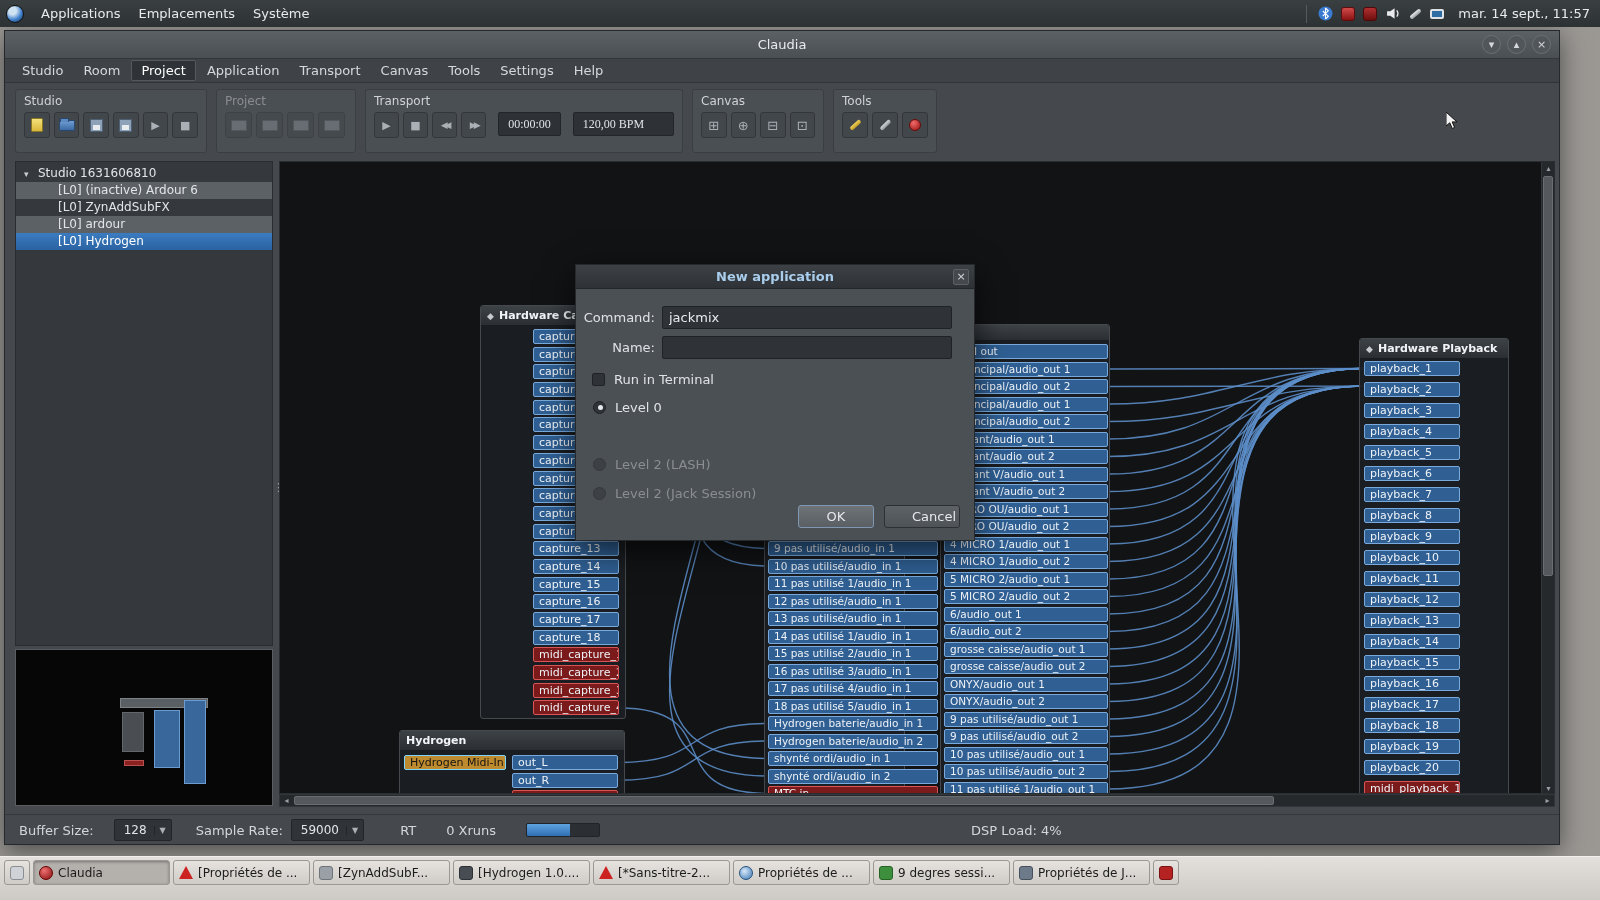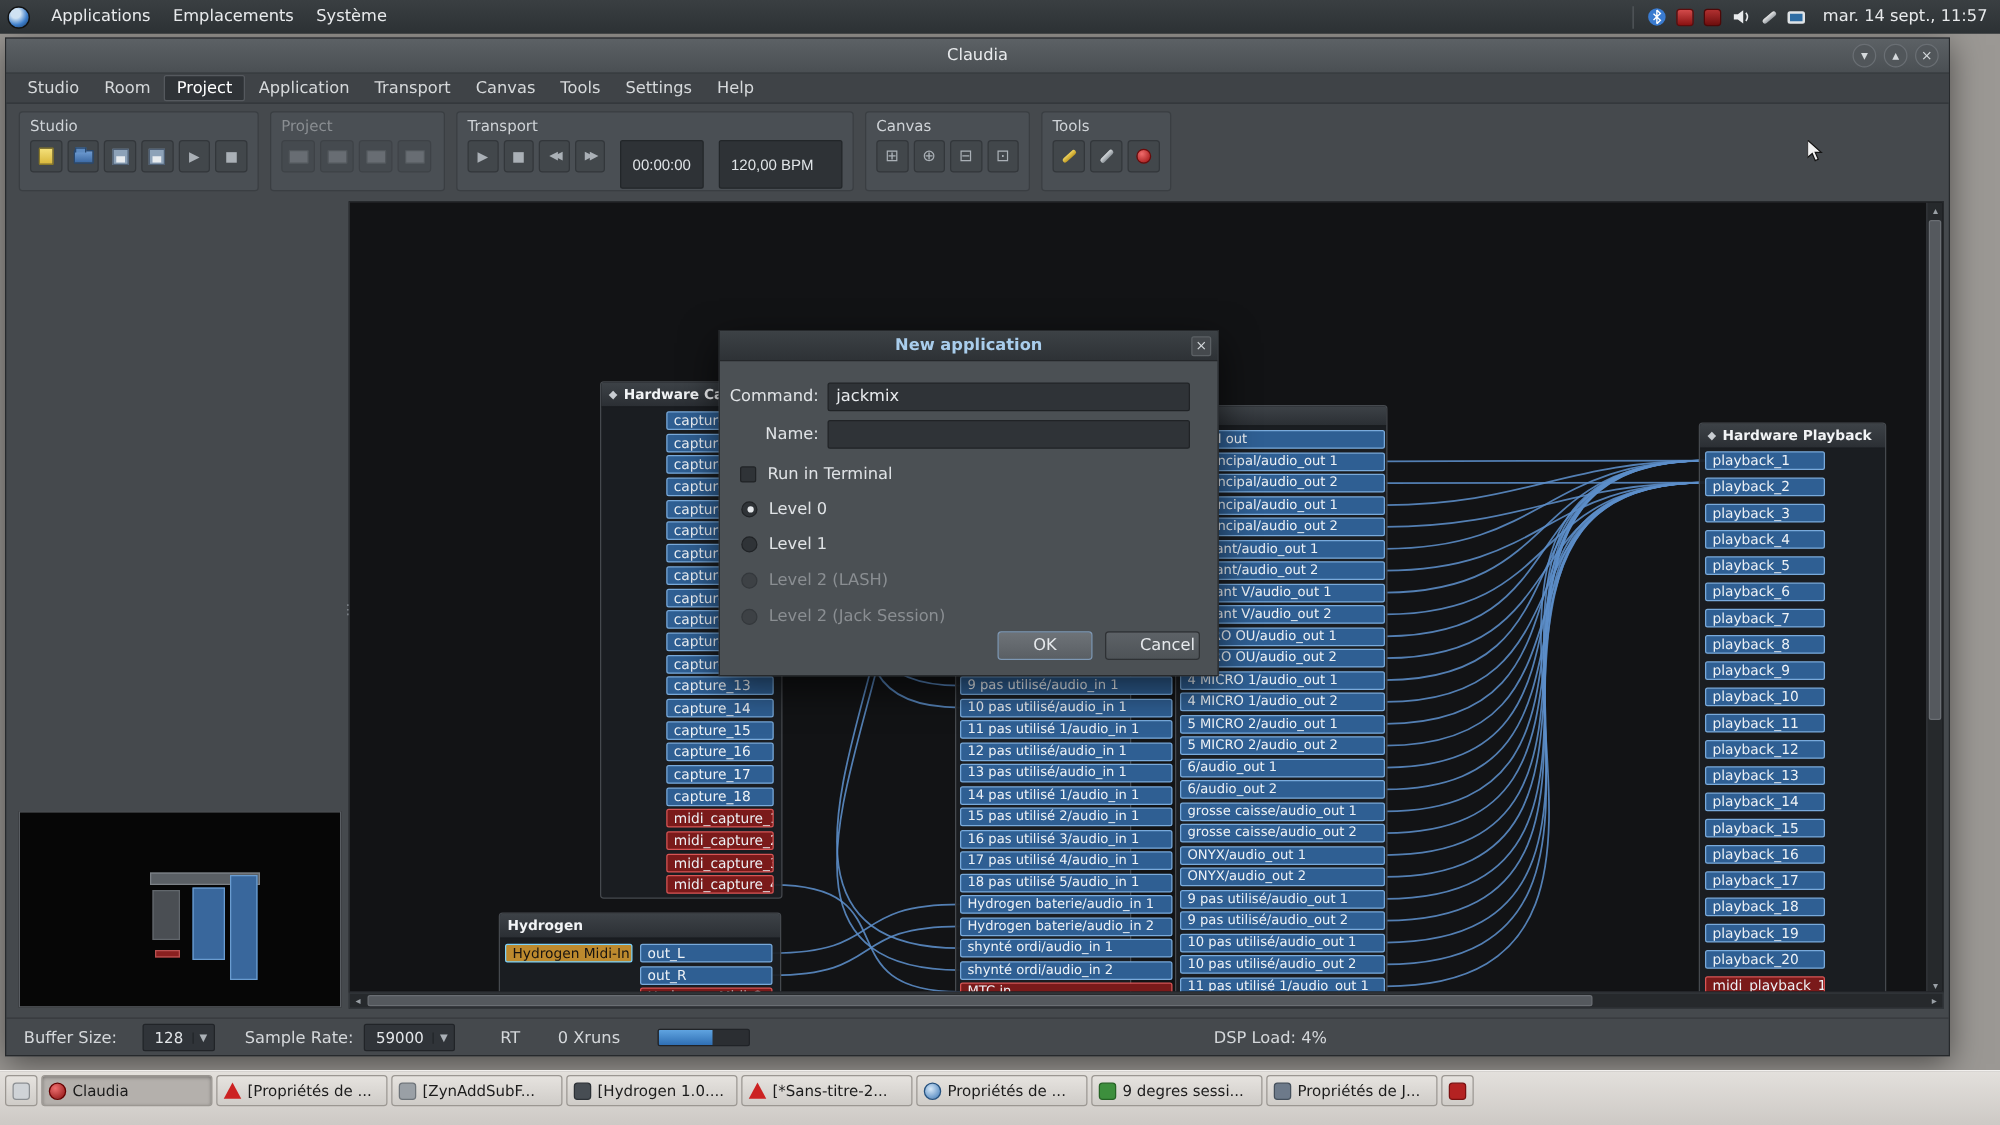--- a/index.html
+++ b/index.html
@@ -48,22 +48,22 @@
   .tbtn { width:27px; height:26px; background:#42474b; border:1px solid #33373b; border-radius:3px;
     display:flex; align-items:center; justify-content:center; color:#cfd4d9; font-size:11px; }
   .tgroup.disabled .tbtn { opacity:.5; }
   .glyph { font-size:11px; color:#aab0b6; }
   .icn-new { width:12px; height:14px; background:linear-gradient(#f4e07a,#d9b83c); border:1px solid #8a7a28; border-radius:1px; }
   .icn-folder { width:16px; height:11px; background:linear-gradient(#6f9cd2,#3c6aa4); border:1px solid #28486f; border-radius:1px; position:relative; }
   .icn-folder::before { content:""; position:absolute; left:0; top:-3px; width:7px; height:3px; background:#5d8ac0; border:1px solid #28486f; border-bottom:none; }
   .icn-save { width:13px; height:13px; background:#8da2b8; border:1px solid #4f6075; position:relative; }
   .icn-save::after { content:""; position:absolute; left:2px; bottom:1px; width:7px; height:5px; background:#e8ecef; }
   .icn-foldergray { width:16px; height:11px; background:#868c92; border:1px solid #5a6065; border-radius:1px; }
-  .timebox { height:39px; background:#2e3236; border:1px solid #222629; border-radius:2px; color:#e0e4e7;
-    font-family:Liberation Sans, sans-serif; font-size:12px; display:flex; align-items:center; padding:0 9px; margin-left:8px; }
+  .timebox { height:24px; background:#2e3236; border:1px solid #222629; border-radius:2px; color:#e0e4e7;
+    font-family:Liberation Serif, serif; font-size:12px; display:flex; align-items:center; padding:0 9px; margin-left:8px; }
   .pencil { width:13px; height:4px; background:linear-gradient(#f0d45e,#c09a22); border-radius:2px; transform:rotate(-42deg); }
   .wrench { width:13px; height:4px; background:linear-gradient(#d6dadd,#8d949a); border-radius:2px; transform:rotate(-45deg); }
   .record { width:12px; height:12px; border-radius:50%; background:radial-gradient(circle at 35% 30%, #ef6b6b, #9a1010); border:1px solid #6b0a0a; }
 
   
   .sidebar-tree { position:absolute; left:10px; top:130px; width:258px; height:485px;
     background:#35383c; border:1px solid #2a2d30; color:#e2e5e8; font-size:12px; padding-top:3px; }
   .trow { height:17px; line-height:17px; white-space:nowrap; overflow:hidden; padding-left:42px; }
   .trow.root { padding-left:8px; }
   .trow.hl { background:#5c6166; }
@@ -305,20 +305,27 @@
         <span class="tbtn">
             <span class="wrench"></span>
           </span>
         <span class="tbtn">
             <span class="record"></span>
           </span>
       </div>
     </div>
   </div>
 
+  <div class="sidebar-tree">
+    <div class="trow root"><span class="exp">▾</span><span>Studio 1631606810</span></div>
+    <div class="trow hl">[L0] (inactive) Ardour 6</div>
+    <div class="trow">[L0] ZynAddSubFX</div>
+    <div class="trow hl">[L0] ardour</div>
+    <div class="trow sel">[L0] Hydrogen</div>
+  </div>
 
   <div class="minimap">
     <div class="mm" style="left:104px;top:48px;width:88px;height:10px;background:#5a5f64;border:1px solid #7c8186;"></div>
     <div class="mm" style="left:106px;top:62px;width:22px;height:40px;background:#4a4e53;border:1px solid #62676c;"></div>
     <div class="mm" style="left:138px;top:60px;width:26px;height:58px;background:#39679c;border:1px solid #6a9cd0;"></div>
     <div class="mm" style="left:168px;top:50px;width:22px;height:84px;background:#39679c;border:1px solid #6a9cd0;"></div>
     <div class="mm" style="left:108px;top:110px;width:20px;height:6px;background:#8a2020;border:1px solid #b85050;"></div>
   </div>
 
   <div class="splitter"></div>
@@ -538,24 +545,20 @@
     <input class="dinput" value="" style="">
   </div>
   <div class="drow" style="top:102px;">
     <span class="chk"></span>
     <span>Run in Terminal</span>
   </div>
   <div class="drow" style="top:130px;">
     <span class="radio checked"></span>
     <span>Level 0</span>
   </div>
-  <div class="drow" style="top:158px;">
-    <span class="radio"></span>
-    <span>Level 1</span>
-  </div>
   <div class="drow" style="top:187px;">
     <span class="radio off"></span>
     <span class="dis">Level 2 (LASH)</span>
   </div>
   <div class="drow" style="top:216px;">
     <span class="radio off"></span>
     <span class="dis">Level 2 (Jack Session)</span>
   </div>
   <div class="dbtn focus" style="position:absolute;left:222px;top:240px;">OK</div>
   <div class="dbtn" style="position:absolute;left:308px;top:240px;padding-left:24px;">Cancel</div>

